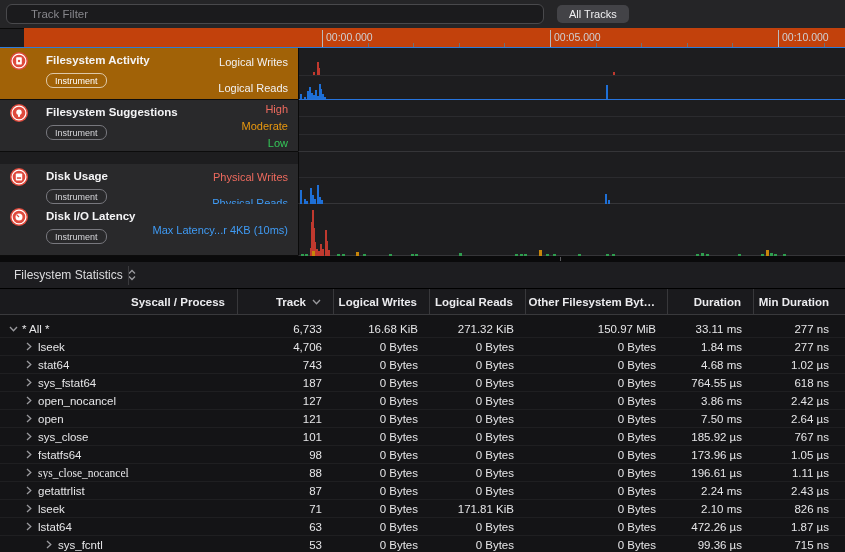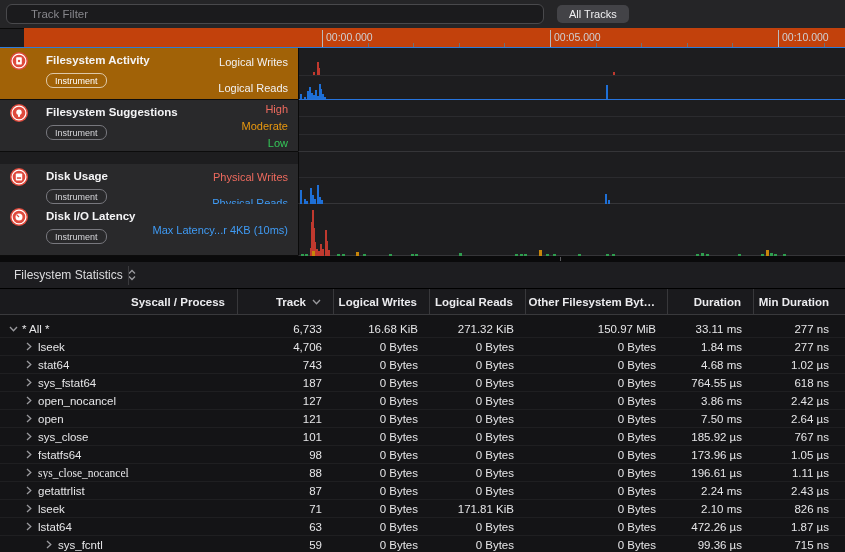--- a/index.html
+++ b/index.html
@@ -494,21 +494,21 @@
       </div>
       <div class="trow">
         <div class="td first" style="padding-left: 30px; margin-left: 14px;">
           <span class="disc">
             <svg width="6" height="9" viewBox="0 0 6 9">
               <path d="M1 1 L4.8 4.5 L1 8" fill="none" stroke="#9a9a9e" stroke-width="1.3"></path>
             </svg>
           </span>
           <span>sys_fcntl</span>
         </div>
-        <div class="td">59</div>
+        <div class="td">53</div>
         <div class="td">0 Bytes</div>
         <div class="td">0 Bytes</div>
         <div class="td">0 Bytes</div>
         <div class="td">99.36 µs</div>
         <div class="td last">715 ns</div>
       </div>
     </div>
 
 </div>
 

